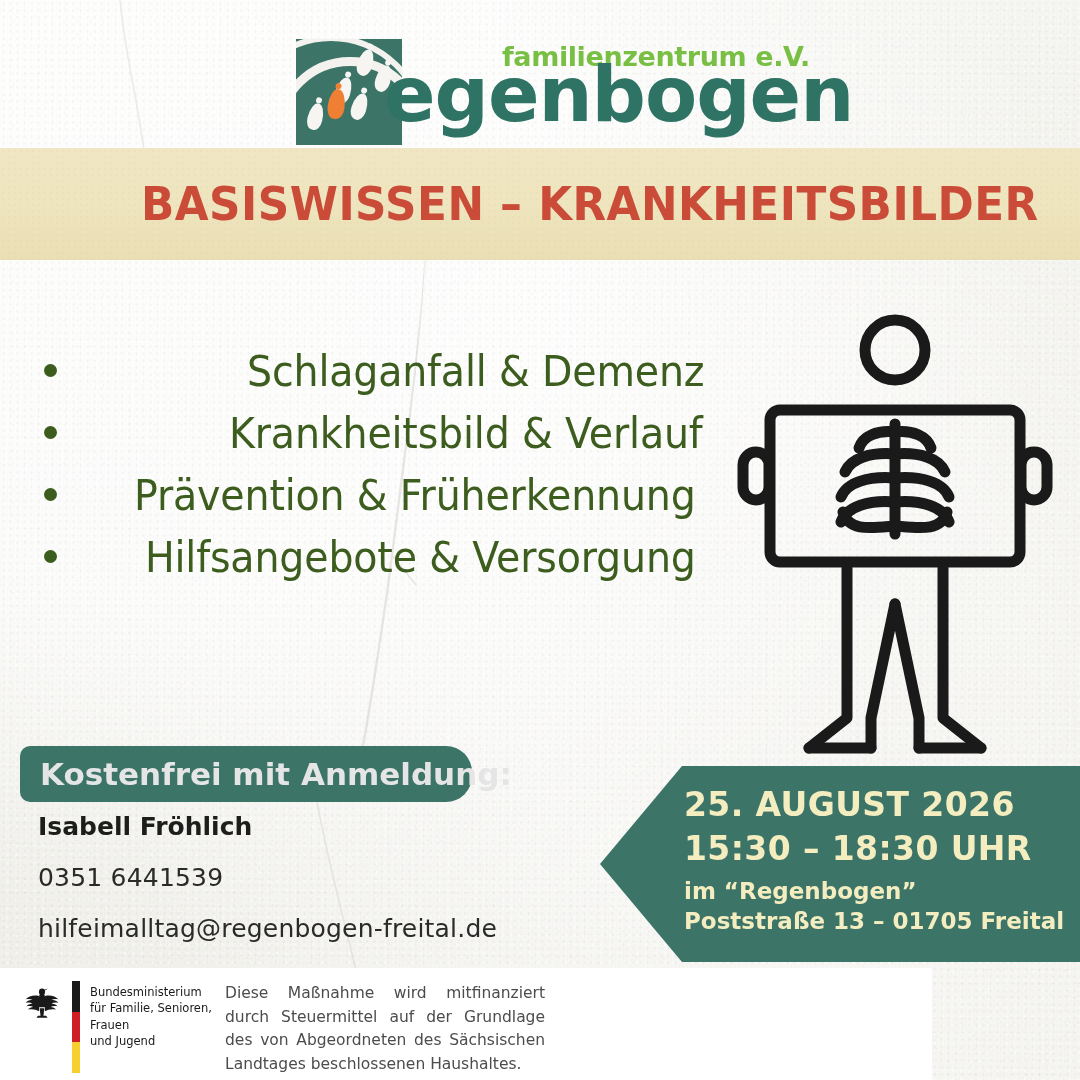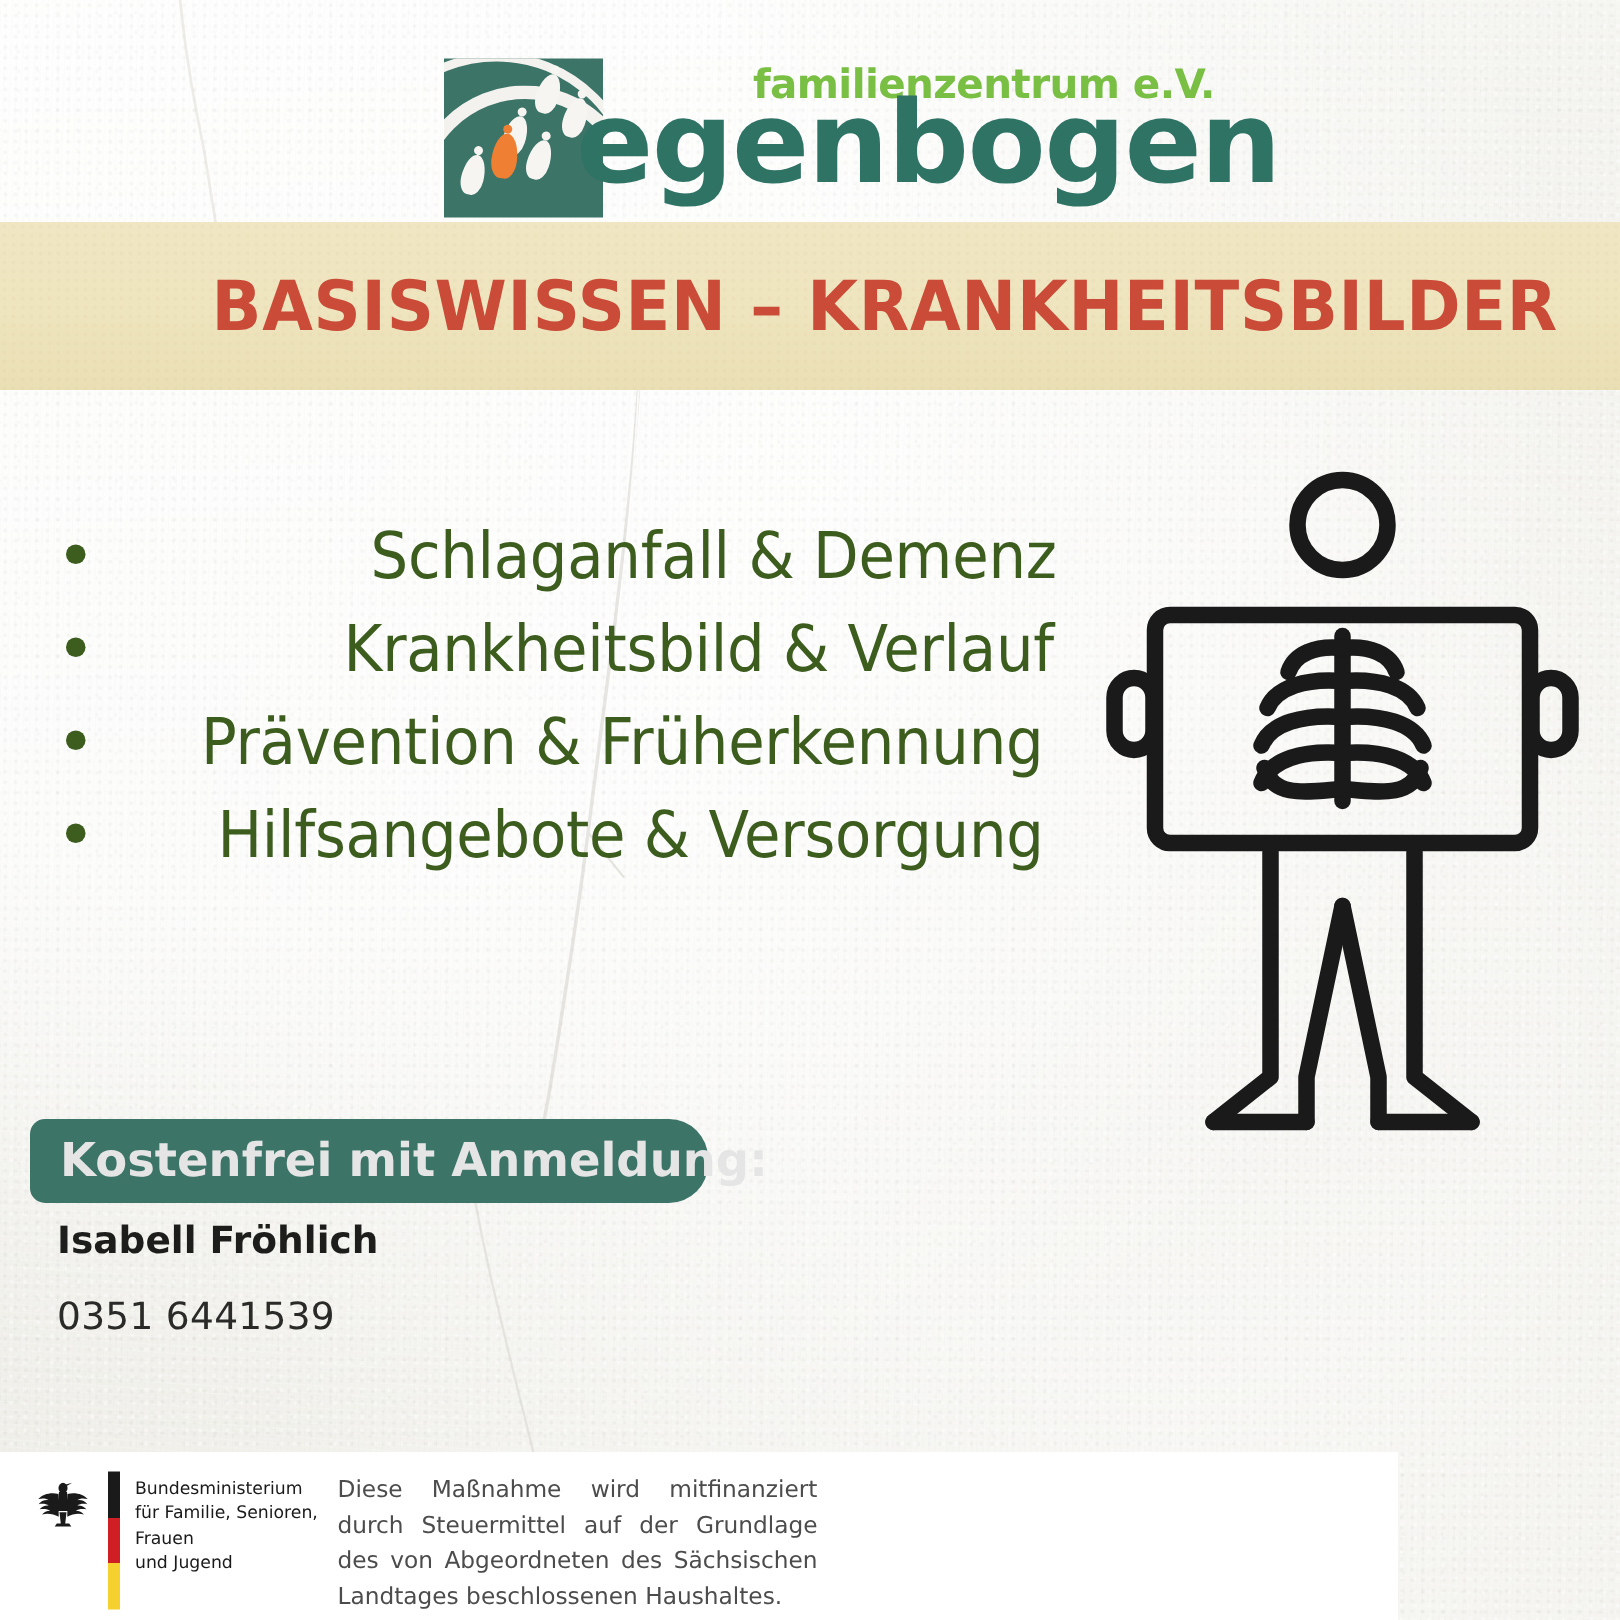--- a/index.html
+++ b/index.html
@@ -310,22 +310,29 @@
     </g>
   </svg>
 
   <div id="pill">
     <span id="pill-text">Kostenfrei mit Anmeldung:</span>
   </div>
 
   <div id="contact">
     <div class="c-name">Isabell Fröhlich</div>
     <div class="c-line">0351 6441539</div>
-  </div>
-
+    <div class="c-line">hilfeimalltag@regenbogen-freital.de</div>
+  </div>
+
+  <div id="date-banner">
+    <div class="d1">25. AUGUST 2026</div>
+    <div class="d2">15:30 – 18:30 UHR</div>
+    <div class="d3">im “Regenbogen”</div>
+    <div class="d4">Poststraße 13 – 01705 Freital</div>
+  </div>
 
   <div id="footer">
 
     <div id="bmfsfj">
       <svg class="eagle" viewBox="0 0 40 38">
         <g fill="#1a1a1a">
           <ellipse cx="20" cy="9" rx="3.4" ry="3.9"></ellipse>
           <path d="M21.6 6.6 l5.2 -1.6 -4.9 3.1 z"></path>
           <path d="M17 12 h6 l1.6 14 h-9.2 z"></path>
           <path d="M16.6 13.5 C11 12 5 13.6 1.6 17.2 C5 16.4 7.6 16.8 9.4 18 C6 17.6 3.6 18.8 1.8 21

